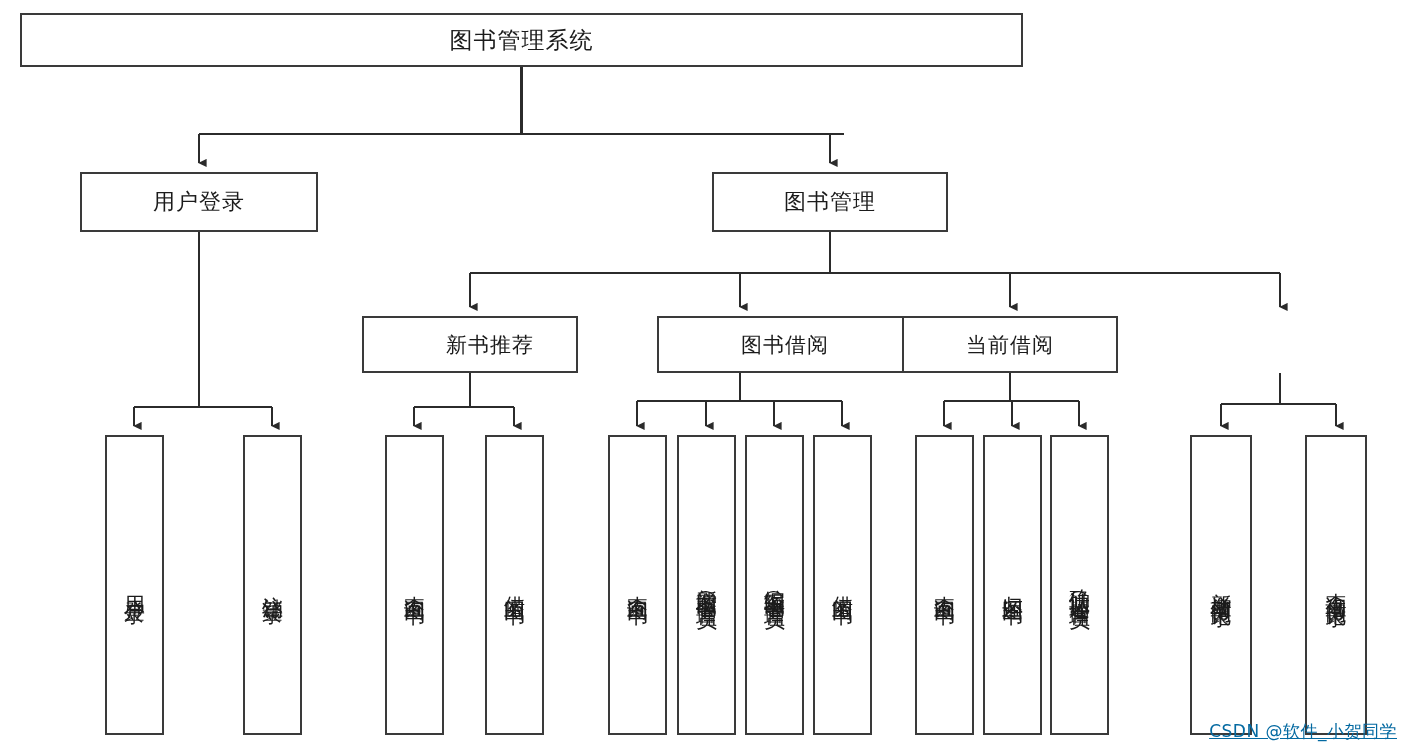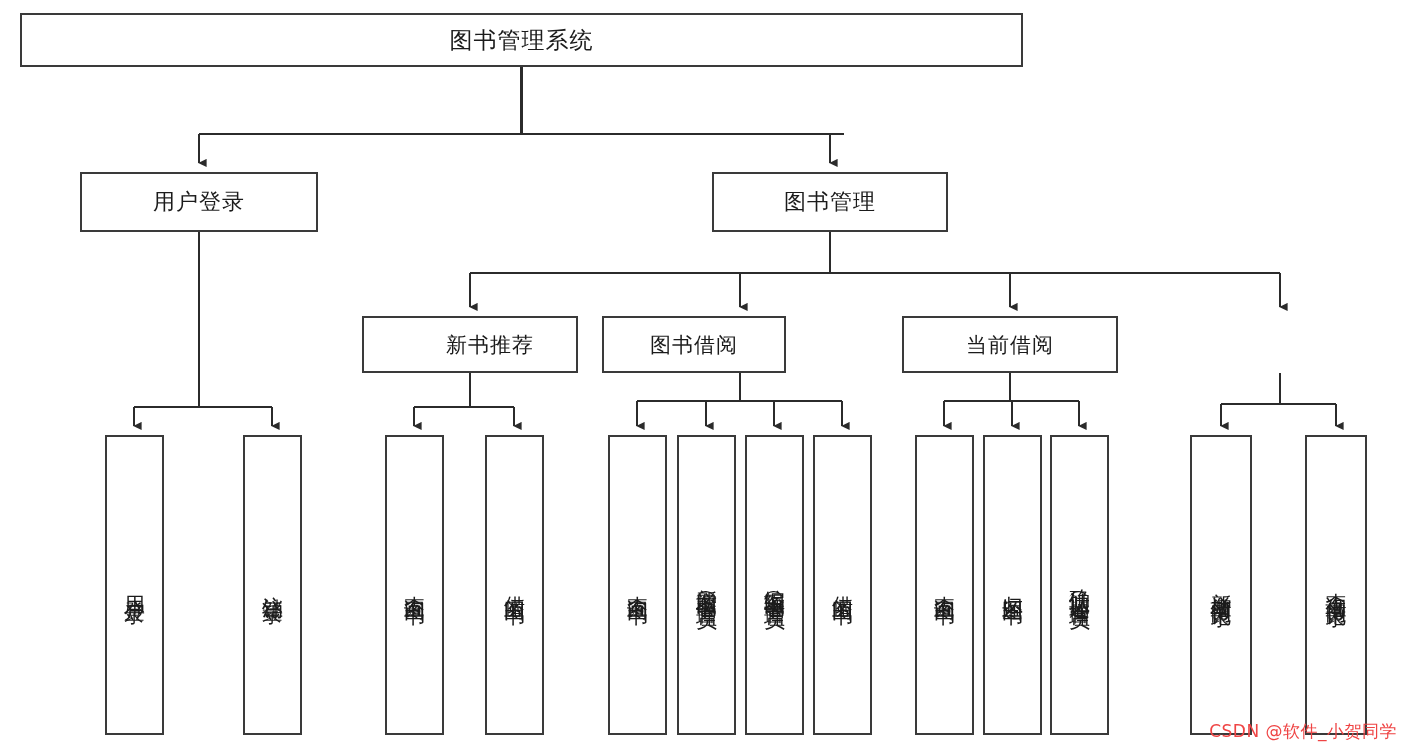--- a/index.html
+++ b/index.html
@@ -61,24 +61,25 @@
   .hlabel {
     white-space: nowrap;
     letter-spacing: 1px;
     display: block;
   }
   #watermark {
     position: absolute;
     right: 8px;
     bottom: 4px;
     font-size: 17px;
-    color: #ef4444;
+    color: #0369a1;
     letter-spacing: 0.5px;
     white-space: nowrap;
     z-index: 3;
+    text-decoration: underline;
   }
 </style>
 </head>
 <body>
 
 <div id="canvas">
 
   <svg id="wires" viewBox="0 0 1405 747" xmlns="http://www.w3.org/2000/svg">
     <defs>
       <marker id="arrow" markerWidth="9" markerHeight="9" refX="4.5" refY="7.6" orient="auto" markerUnits="userSpaceOnUse">
@@ -136,21 +137,21 @@
   <div class="node lvl2" style="left:80px; top:172px; width:238px; height:60px;">
     <span class="hlabel">用户登录</span>
   </div>
   <div class="node lvl2" style="left:712px; top:172px; width:236px; height:60px;">
     <span class="hlabel">图书管理</span>
   </div>
 
   <div class="node lvl3" style="left:362px; top:316px; width:216px; height:57px;padding-left:40px;">
     <span class="hlabel">新书推荐</span>
   </div>
-  <div class="node lvl3" style="left:602px; top:316px; width:184px; height:57px;">
+  <div class="node lvl3" style="left:657px; top:316px; width:256px; height:57px;">
     <span class="hlabel">图书借阅</span>
   </div>
   <div class="node lvl3" style="left:902px; top:316px; width:216px; height:57px;font-family:Liberation Mono, monospace;">
     <span class="hlabel">当前借阅</span>
   </div>
 
   <div class="node leaf" style="left:105px; top:435px; width:59px; height:300px;">
     <span class="vlabel">用户登录</span>
   </div>
   <div class="node leaf" style="left:243px; top:435px; width:59px; height:300px;">

